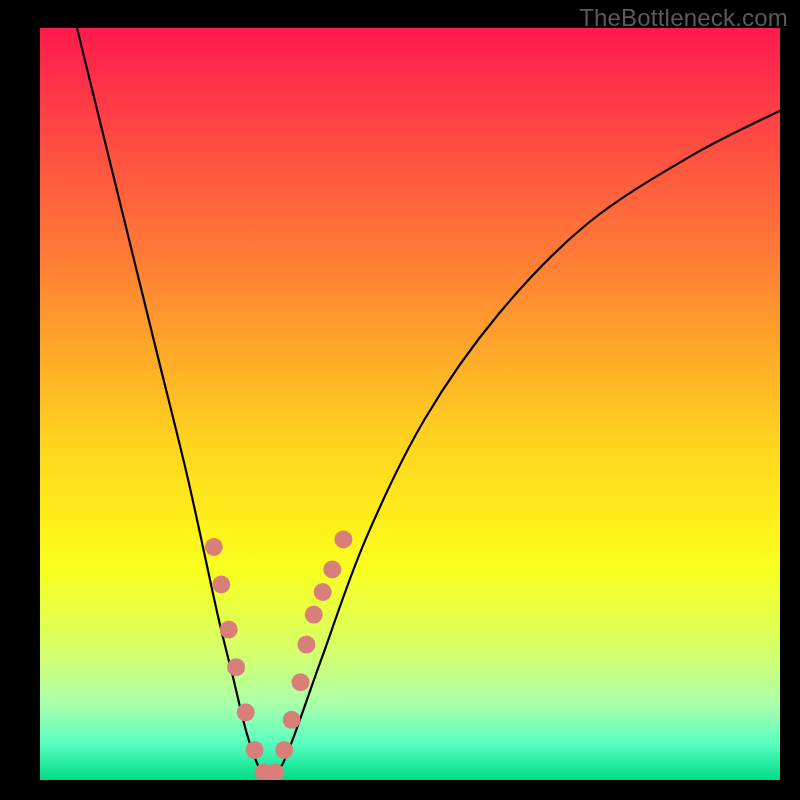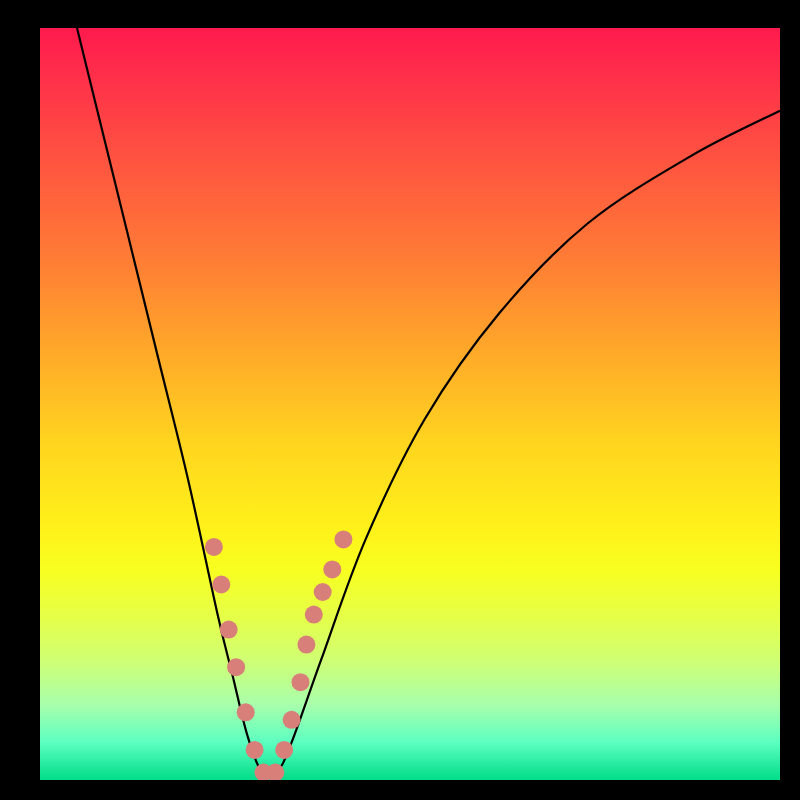--- a/index.html
+++ b/index.html
@@ -56,20 +56,21 @@
     left: 0;
     top: 0;
     width: 740px;
     height: 752px;
   }
 </style>
 </head>
 <body>
 
 <div class="frame">
+  <div class="watermark">TheBottleneck.com</div>
   <div class="plot">
     <svg class="curve" viewBox="0 0 740 752" preserveAspectRatio="none">
       <path id="curvePath" fill="none" stroke="#000000" stroke-width="2.2" d="M 37 0 C 40.7 15.040000000000001, 50.56666666666667 55.14666666666667, 59.2 90.24000000000001 C 67.83333333333334 125.33333333333334, 78.93333333333334 170.4533333333334, 88.8 210.56000000000006 C 98.66666666666666 250.6666666666667, 108.53333333333333 290.7733333333333, 118.4 330.87999999999994 C 128.26666666666668 370.98666666666657, 138.13333333333333 408.58666666666664, 148 451.2 C 157.86666666666667 493.81333333333333, 170.2 553.9733333333332, 177.6 586.56 C 185 619.1466666666666, 187.46666666666667 626.6666666666667, 192.4 646.72 C 197.33333333333334 666.7733333333333, 202.26666666666668 690.5866666666667, 207.20000000000002 706.88 C 212.13333333333335 723.1733333333333, 217.06666666666666 738.2133333333334, 222 744.48 C 226.93333333333334 750.7466666666667, 231.86666666666667 749.4933333333333, 236.8 744.48 C 241.73333333333335 739.4666666666667, 244.20000000000002 733.2, 251.60000000000002 714.4 C 259 695.5999999999999, 268.8666666666667 665.52, 281.2 631.68 C 293.5333333333333 597.8399999999999, 308.33333333333337 551.4666666666667, 325.6 511.36 C 342.8666666666667 471.25333333333333, 362.6 428.64000000000004, 384.8 391.04 C 407 353.44, 431.6666666666667 318.3466666666667, 458.8 285.76 C 485.93333333333334 253.17333333333332, 515.5333333333333 221.83999999999997, 547.6 195.51999999999998 C 579.6666666666667 169.2, 619.1333333333334 146.64000000000001, 651.2 127.84000000000003 C 683.2666666666667 109.04000000000003, 725.2 90.24000000000002, 740 82.72000000000003"></path>
       <g id="dots">
           <circle cx="173.9" cy="518.9" r="9" fill="#d87f7a"></circle>
           <circle cx="181.3" cy="556.5" r="9" fill="#d87f7a"></circle>
           <circle cx="188.7" cy="601.6" r="9" fill="#d87f7a"></circle>
           <circle cx="196.1" cy="639.2" r="9" fill="#d87f7a"></circle>
           <circle cx="205.7" cy="684.3" r="9" fill="#d87f7a"></circle>
           <circle cx="214.6" cy="721.9" r="9" fill="#d87f7a"></circle>

